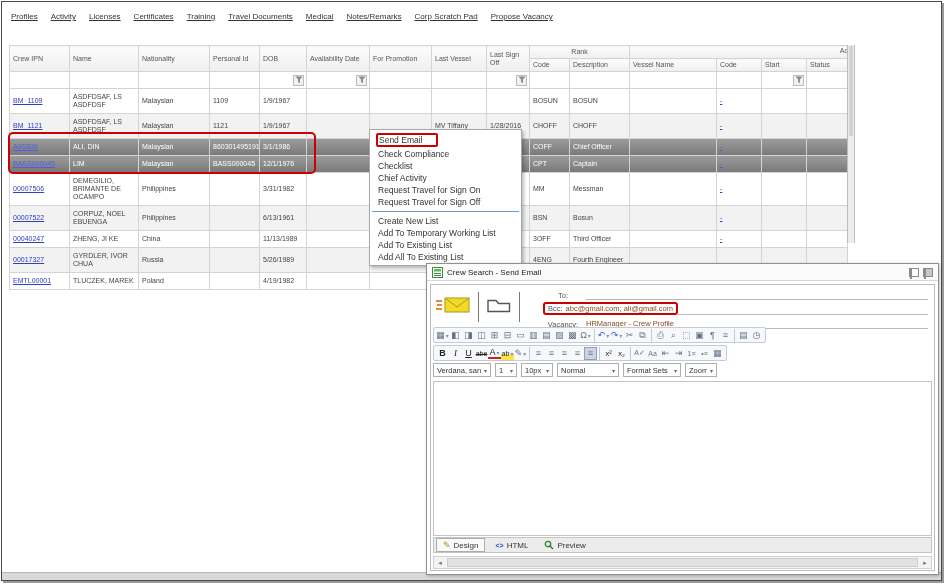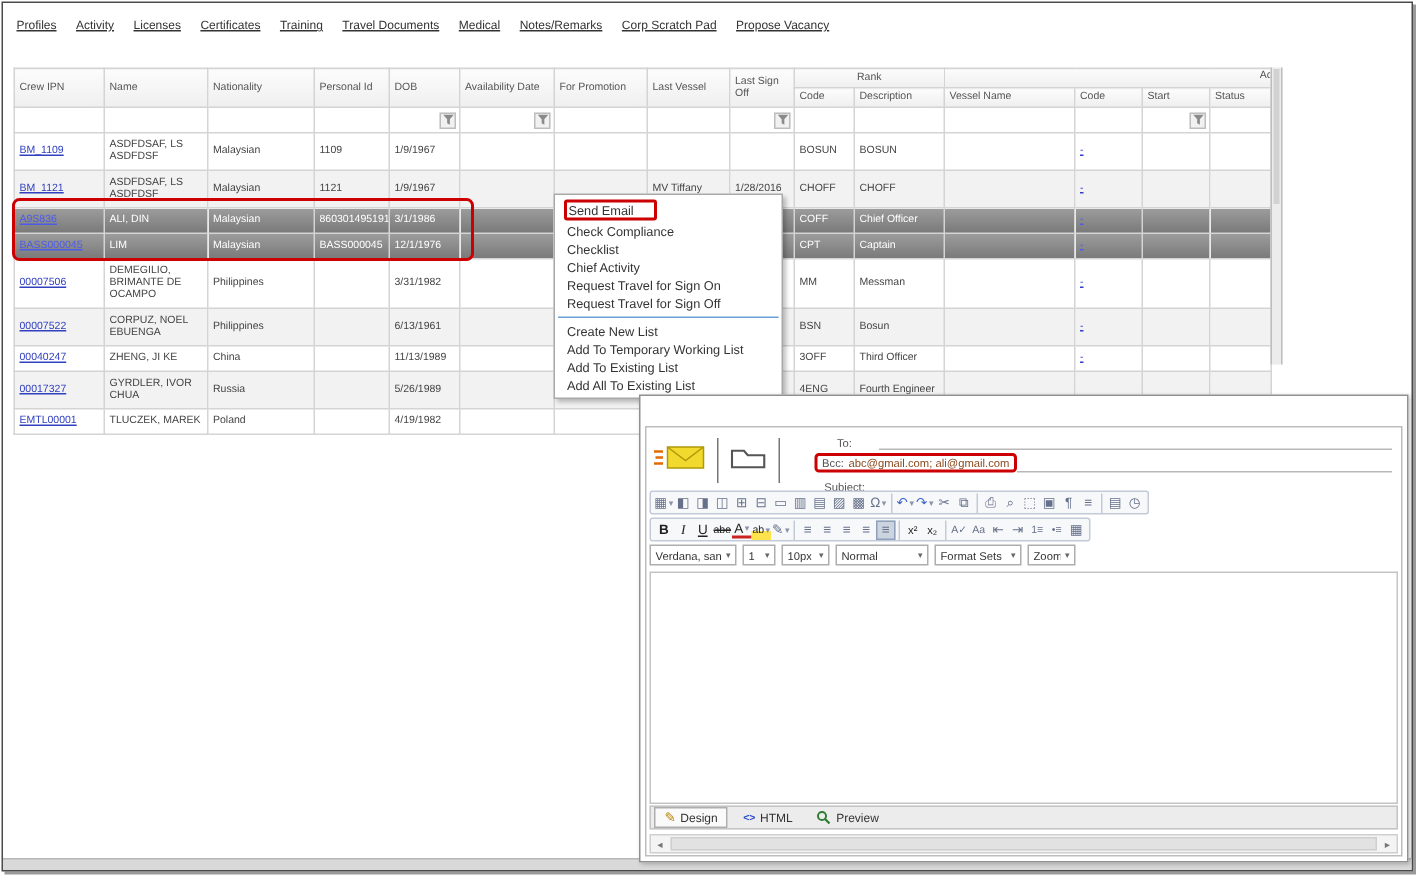--- a/index.html
+++ b/index.html
@@ -404,20 +404,31 @@
 
       <li data-name="menu-item"><span>Add To Existing List</span></li>
 
       <li data-name="menu-item"><span>Add All To Existing List</span></li>
 
   </ul>
 
   <div class="anno anno-rows" data-name="selected-rows-annotation"></div>
 
   <div class="dialog" data-name="send-email-dialog">
+    <div class="dlg-title" data-name="dialog-titlebar">
+      <svg width="11" height="11" data-name="dialog-icon">
+          <rect x="0.5" y="0.5" width="10" height="10" fill="#fff" stroke="#3a8a3a"></rect>
+          <rect x="2" y="2" width="7" height="2.5" fill="#5cb85c"></rect>
+          <line x1="2" y1="6.5" x2="9" y2="6.5" stroke="#3a8a3a"></line>
+          <line x1="2" y1="8.5" x2="9" y2="8.5" stroke="#3a8a3a"></line>
+        </svg>
+      <span class="ttl" data-name="dialog-title">Crew Search - Send Email</span>
+      <span class="winbtn" data-name="maximize-button"><span class="inner" data-name="maximize-icon"></span></span>
+      <span class="winbtn fill" data-name="close-button"><span class="inner" data-name="close-icon"></span></span>
+    </div>
     <div class="dlg-body" data-name="dialog-body">
 
       <div class="mail-icons" data-name="mail-actions">
         <span data-name="send-email-icon">
           <svg width="36" height="20">
             <line x1="1" y1="6" x2="7" y2="6" stroke="#e06a00" stroke-width="1.6"></line>
             <line x1="2" y1="10" x2="7" y2="10" stroke="#e06a00" stroke-width="1.6"></line>
             <line x1="1" y1="14" x2="7" y2="14" stroke="#e06a00" stroke-width="1.6"></line>
             <rect x="10" y="3" width="24" height="14" fill="#f2d92e" stroke="#b0980a"></rect>
             <path d="M10 3 L22 12 L34 3" fill="none" stroke="#b0980a"></path>
@@ -438,21 +449,22 @@
           <span class="fvalue" data-name="to-input"></span>
         </div>
         <div class="field-row" data-name="bcc-field-row">
           <span class="redbox-inline" data-name="bcc-annotation">
             <span class="flabel" data-name="bcc-label">Bcc:</span>
             <span class="bcc-text" data-name="bcc-input">abc@gmail.com; ali@gmail.com</span>
           </span>
           <span class="fvalue" data-name="bcc-input-rest"></span>
         </div>
         <div class="field-row" data-name="subject-field-row">
-          <span class="flabel" data-name="subject-label">Subject:</span>
+          <span class="flabel" data-name="subject-label">Vacancy:</span>
+          <span class="fvalue"><span class="subj-value" data-name="subject-input">HRManager - Crew Profile</span></span>
         </div>
       </div>
 
       <div class="tbrow tb1" data-name="editor-toolbar-row1">
         <div class="tbgroup">
 
             <span class="tbi" data-name="insert-table-icon" data-dd="true">▦</span>
 
             <span class="tbi" data-name="insert-column-left-icon">◧</span>
 

